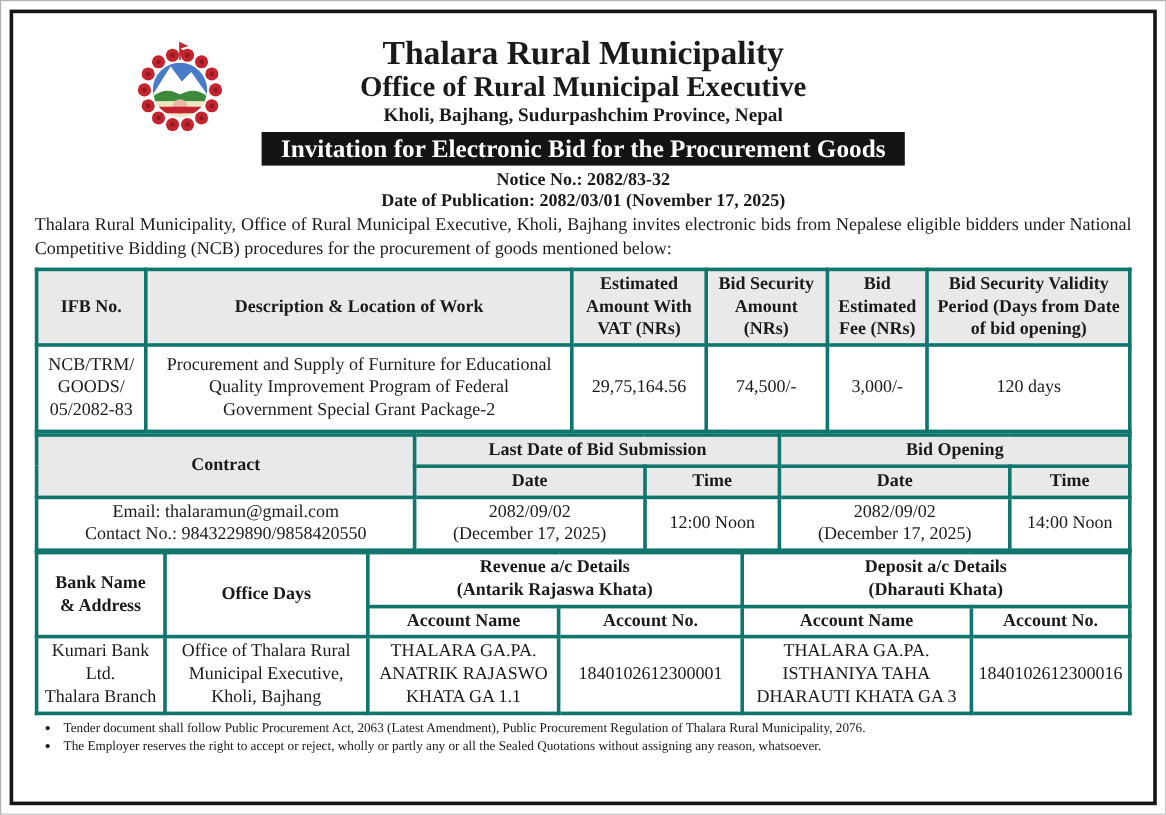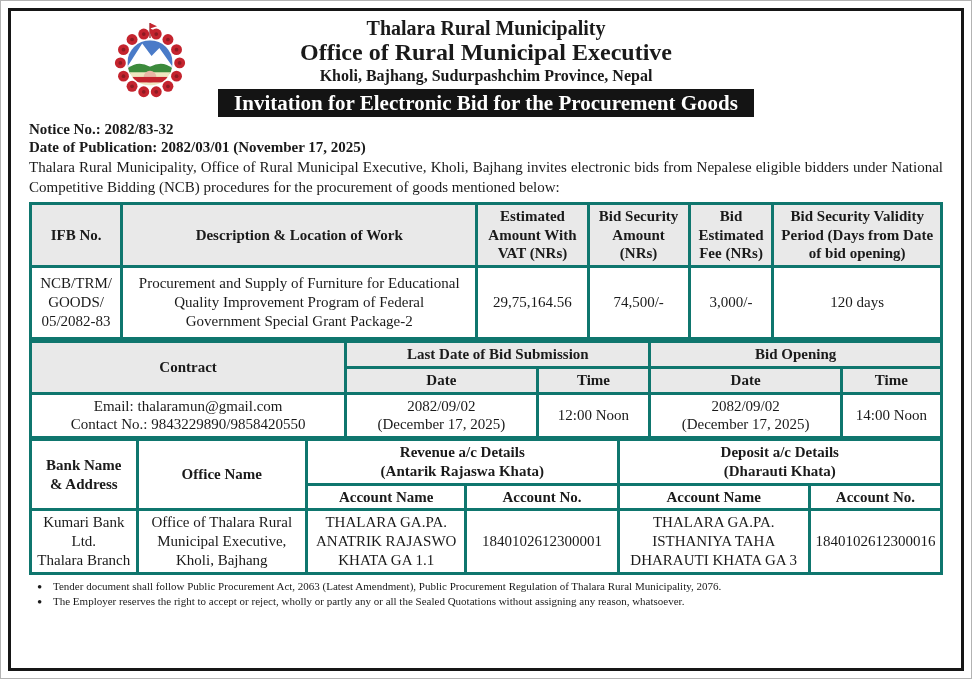--- a/index.html
+++ b/index.html
@@ -12,29 +12,29 @@
   .frame {
     position:absolute; left:7px; top:7px; right:7px; bottom:7px;
     border:3px solid #161616; pointer-events:none;
   }
   .content {
     position:absolute; left:10px; top:10px; right:10px; bottom:10px;
     padding:6px 18px 4px 18px; overflow:hidden;
   }
   .header { position:relative; text-align:center; }
   .logo { position:absolute; left:82px; top:2px; }
-  .org-name { font-size:20px; font-weight:bold; line-height:1.12; margin-top:0; }
+  .org-name { font-size:28px; font-weight:bold; line-height:1.12; margin-top:12px; }
   .office-name { font-size:24px; font-weight:bold; line-height:1.12; }
   .address-line { font-size:16px; font-weight:bold; line-height:1.2; }
   .banner-wrap { text-align:center; margin:4px 0 3px 0; }
   .banner {
     display:inline-block; background:#141414; color:#fff;
     font-size:21px; font-weight:bold; padding:2px 16px 0 16px; line-height:1.2;
   }
-  .notice-line { font-size:15px; font-weight:bold; line-height:1.22; }
+  .notice-line { text-align:center; font-size:15px; font-weight:bold; line-height:1.22; }
   .intro { font-size:15px; line-height:1.32; text-align:justify; margin:2px 0 4px 0; }
   table.grid { width:100%; border-collapse:collapse; table-layout:fixed; }
   table.grid th, table.grid td {
     border:3px solid #0f766e; text-align:center; vertical-align:middle;
     font-size:15px; line-height:1.25; padding:2px 4px;margin-top:48px;
   }
   table.grid th { font-weight:bold; }
   .t-ifb th { background:#e9e9e9; height:58px; }
   .t-ifb td { height:72px; }
   .t-contract th { background:#e9e9e9; height:22px; }
@@ -215,21 +215,21 @@
           <col style="width:18.6%">
           <col style="width:17.5%">
         <col style="width:16.7%">
           <col style="width:21%">
           <col style="width:14.5%">
       </colgroup>
       <tbody>
         <tr class="h1">
           <th rowspan="2" class="preline">Bank Name
 &amp; Address</th>
-          <th rowspan="2">Office Name</th>
+          <th rowspan="2">Office Days</th>
           <th colspan="2" class="preline">Revenue a/c Details
 (Antarik Rajaswa Khata)</th>
           <th colspan="2" class="preline">Deposit a/c Details
 (Dharauti Khata)</th>
         </tr>
         <tr class="h2">
           <th>Account Name</th>
           <th>Account No.</th>
           <th>Account Name</th>
           <th>Account No.</th>

